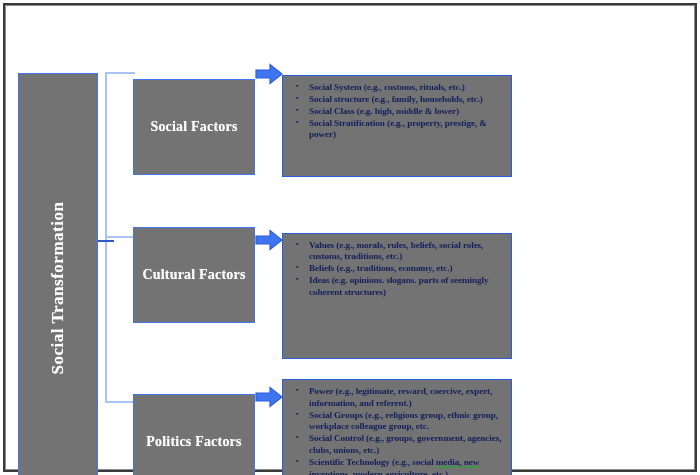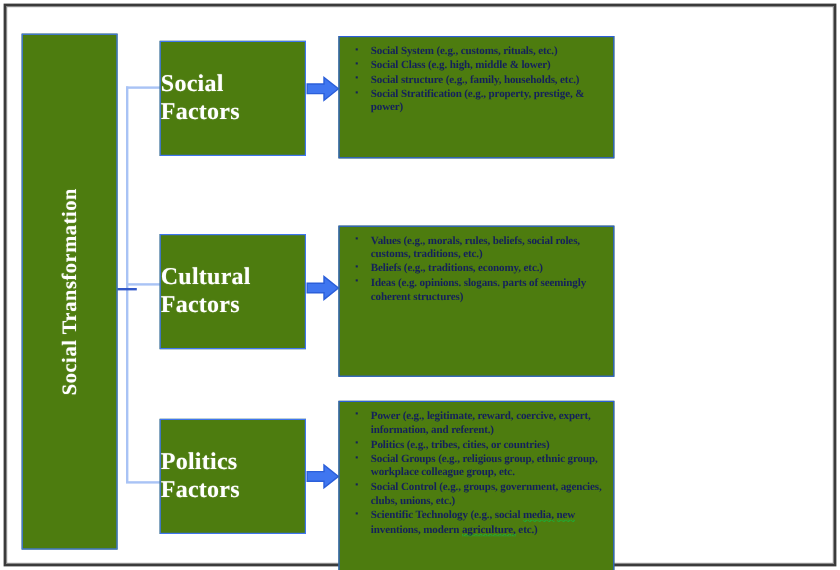--- a/index.html
+++ b/index.html
@@ -9,37 +9,37 @@
   #canvas{position:relative;width:700px;height:475px;background:#ffffff;
           box-sizing:border-box;}
 
   
   .frame{position:absolute;left:3px;top:3px;width:694px;height:469px;
          border:2px solid #3a3a3a;box-sizing:border-box;}
   .frame-inner{position:absolute;left:5px;top:5px;width:690px;height:465px;
          border:1px solid #8a8a8a;box-sizing:border-box;}
 
   
-  .box{position:absolute;background:#4d7c0f;box-sizing:border-box;
-       border:1px solid #3F76F0;}
+  .box{position:absolute;background:#737373;box-sizing:border-box;
+       border:1px solid #3F76F0;margin-top:45px;}
 
   .title-box{left:18px;top:28px;width:80px;height:430px;}
   .title-text{position:absolute;left:50%;top:50%;
         transform:translate(-50%,-50%) rotate(-90deg);
         transform-origin:center center;
         white-space:nowrap;color:#ffffff;font-weight:bold;
         font-size:17px;letter-spacing:.5px;
         text-shadow:0 0 1px rgba(255,255,255,.5);}
 
   .label-box{left:133px;width:122px;height:96px;
         display:flex;align-items:center;justify-content:center;}
-  .label-box span{color:#ffffff;font-weight:bold;font-size:20px;
+  .label-box span{color:#ffffff;font-weight:bold;font-size:14px;
         letter-spacing:.2px;text-shadow:0 0 1px rgba(255,255,255,.45);}
   .lb1{top:34px;}
-  .lb2{top:195px;}
+  .lb2{top:182px;}
   .lb3{top:349px;}
 
   .list-box{left:282px;width:230px;
         border:1px solid #2b5fd9;padding:6px 8px 6px 4px;}
   .list-box ul{margin:0;padding:0 0 0 22px;list-style:none;}
   .list-box li{position:relative;color:#14205c;font-size:9.2px;
         line-height:11.4px;margin:0 0 .5px 0;
         font-family:"Liberation Serif",serif;font-weight:bold;
         letter-spacing:-.1px;}
   .list-box li:before{content:"\25AA";position:absolute;left:-13px;top:-1px;
@@ -104,36 +104,35 @@
   <svg class="arrow ar2" viewBox="0 0 28 22">
     <path d="M1 7 H15 V1.5 L27 11 L15 20.5 V15 H1 Z" fill="#3F76F0" stroke="#2b5fd9" stroke-width="1.2"></path>
   </svg>
   <svg class="arrow ar3" viewBox="0 0 28 22">
     <path d="M1 7 H15 V1.5 L27 11 L15 20.5 V15 H1 Z" fill="#3F76F0" stroke="#2b5fd9" stroke-width="1.2"></path>
   </svg>
 
   <div class="box list-box lst1">
     <ul>
       <li>Social System (e.g., customs, rituals, etc.)</li>
+      <li>Social structure (e.g., family, households, etc.)</li>
       <li>Social Class (e.g. high, middle &amp;  lower)</li>
-      <li>Social structure (e.g., family, households, etc.)</li>
       <li>Social Stratification (e.g., property, prestige, &amp; power)</li>
     </ul>
   </div>
 
   <div class="box list-box lst2">
     <ul>
       <li>Values (e.g., morals, rules, beliefs, social roles, customs, traditions, etc.)</li>
       <li>Beliefs (e.g., traditions, economy, etc.)</li>
       <li>Ideas (e.g. opinions. slogans. parts of seemingly coherent structures)</li>
     </ul>
   </div>
 
   <div class="box list-box lst3">
     <ul>
       <li>Power (e.g., legitimate, reward, coercive, expert, information, and referent.)</li>
-      <li>Politics (e.g., tribes, cities, or countries)</li>
       <li>Social Groups (e.g., religious group, ethnic group, workplace colleague group, etc.</li>
       <li>Social Control (e.g., groups, government, agencies, clubs, unions, etc.)</li>
       <li class="sq-host">Scientific Technology (e.g., social <span class="sq">media,</span> <span class="sq">new</span> inventions, modern <span class="sq">agriculture,</span> etc.)</li>
     </ul>
   </div>
 </div>
 
 </body></html>

